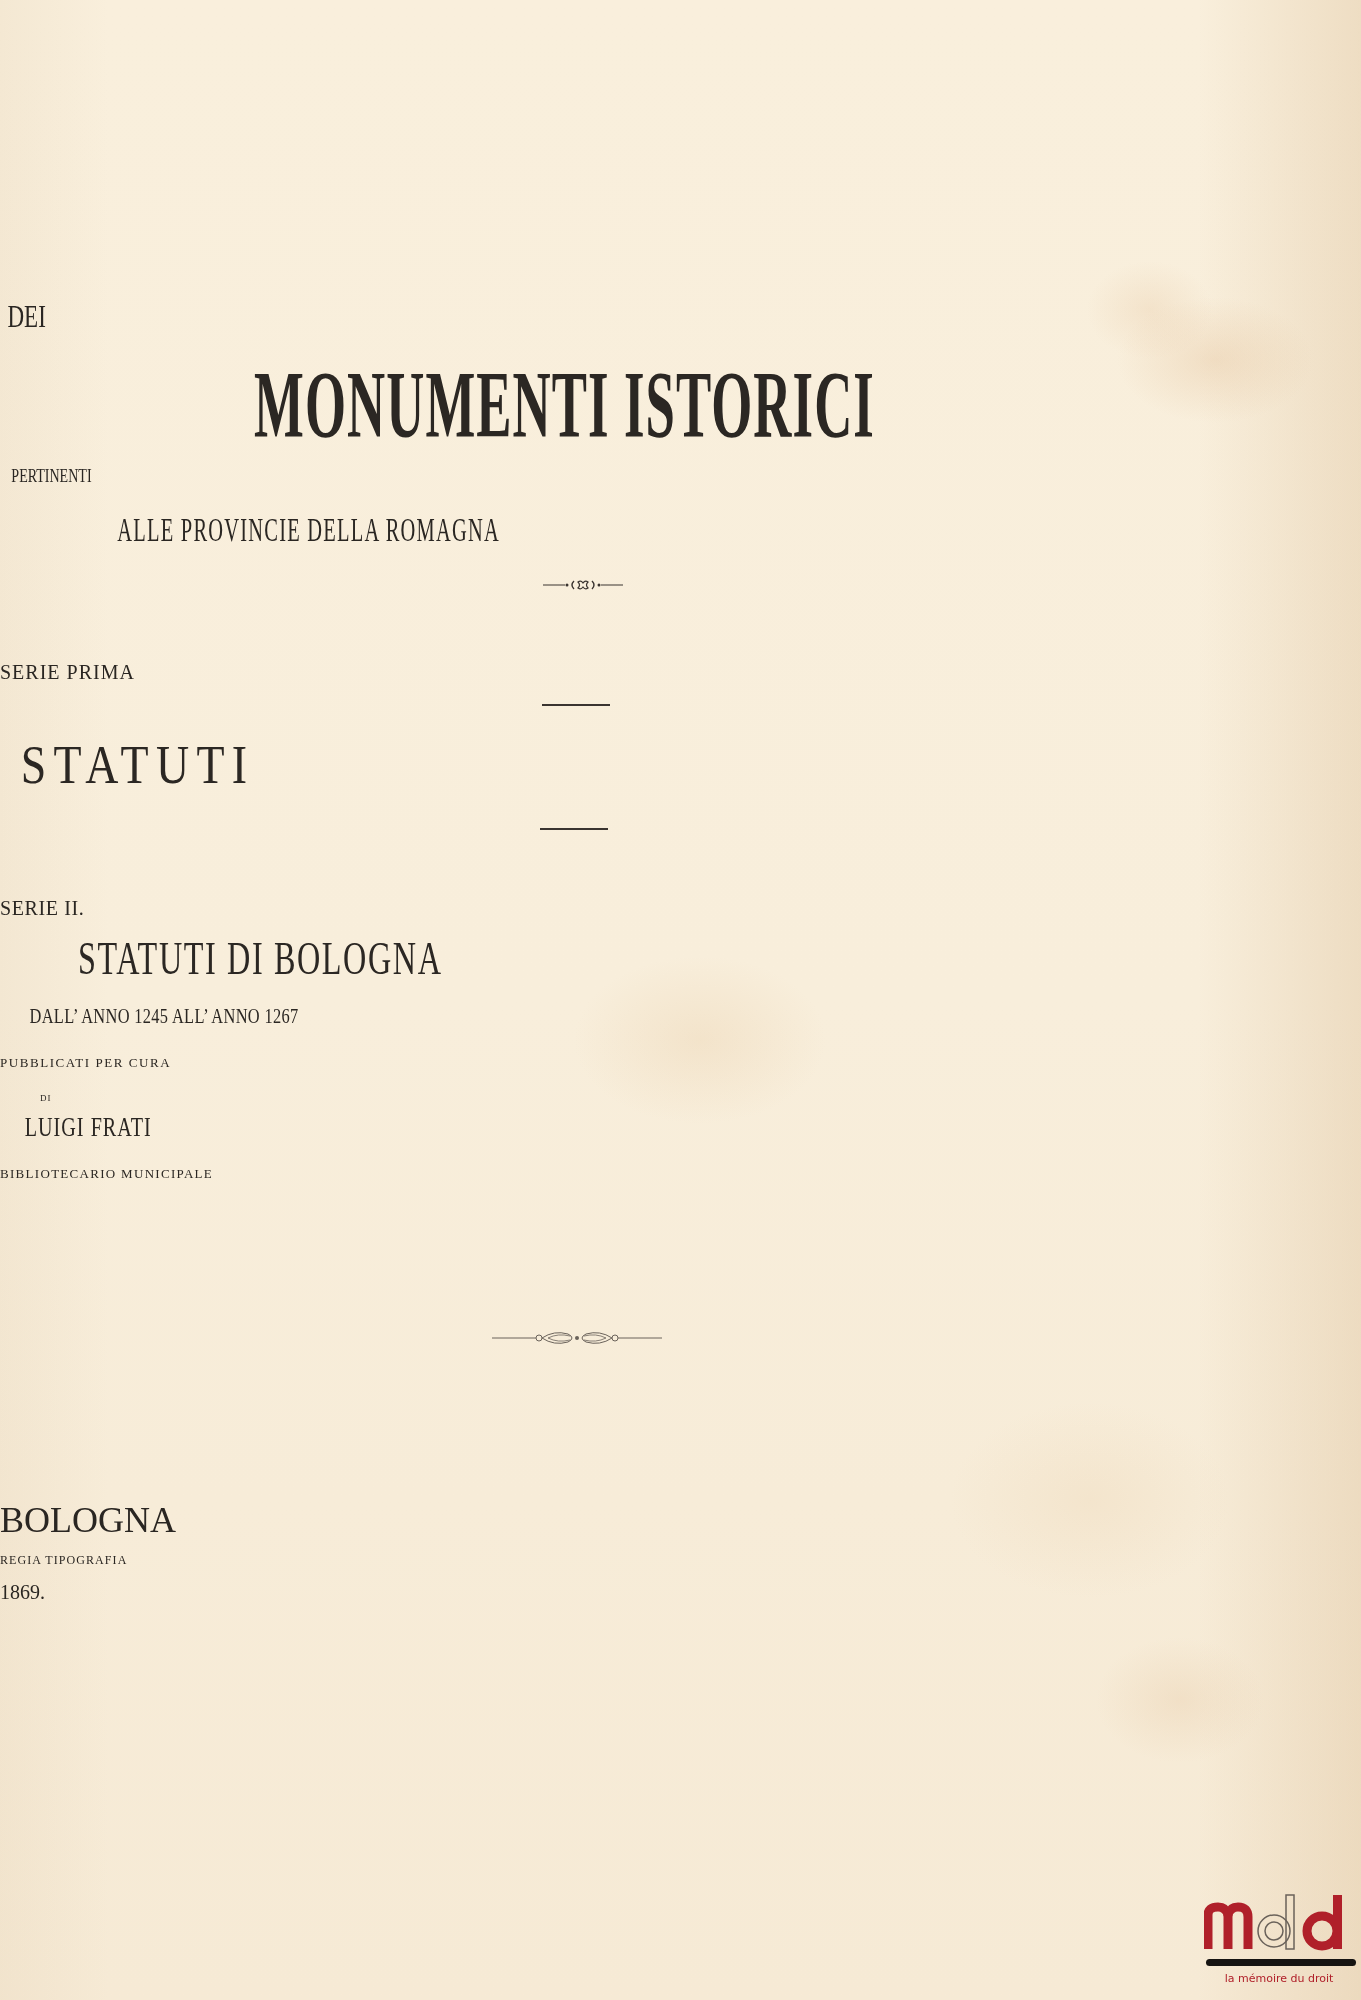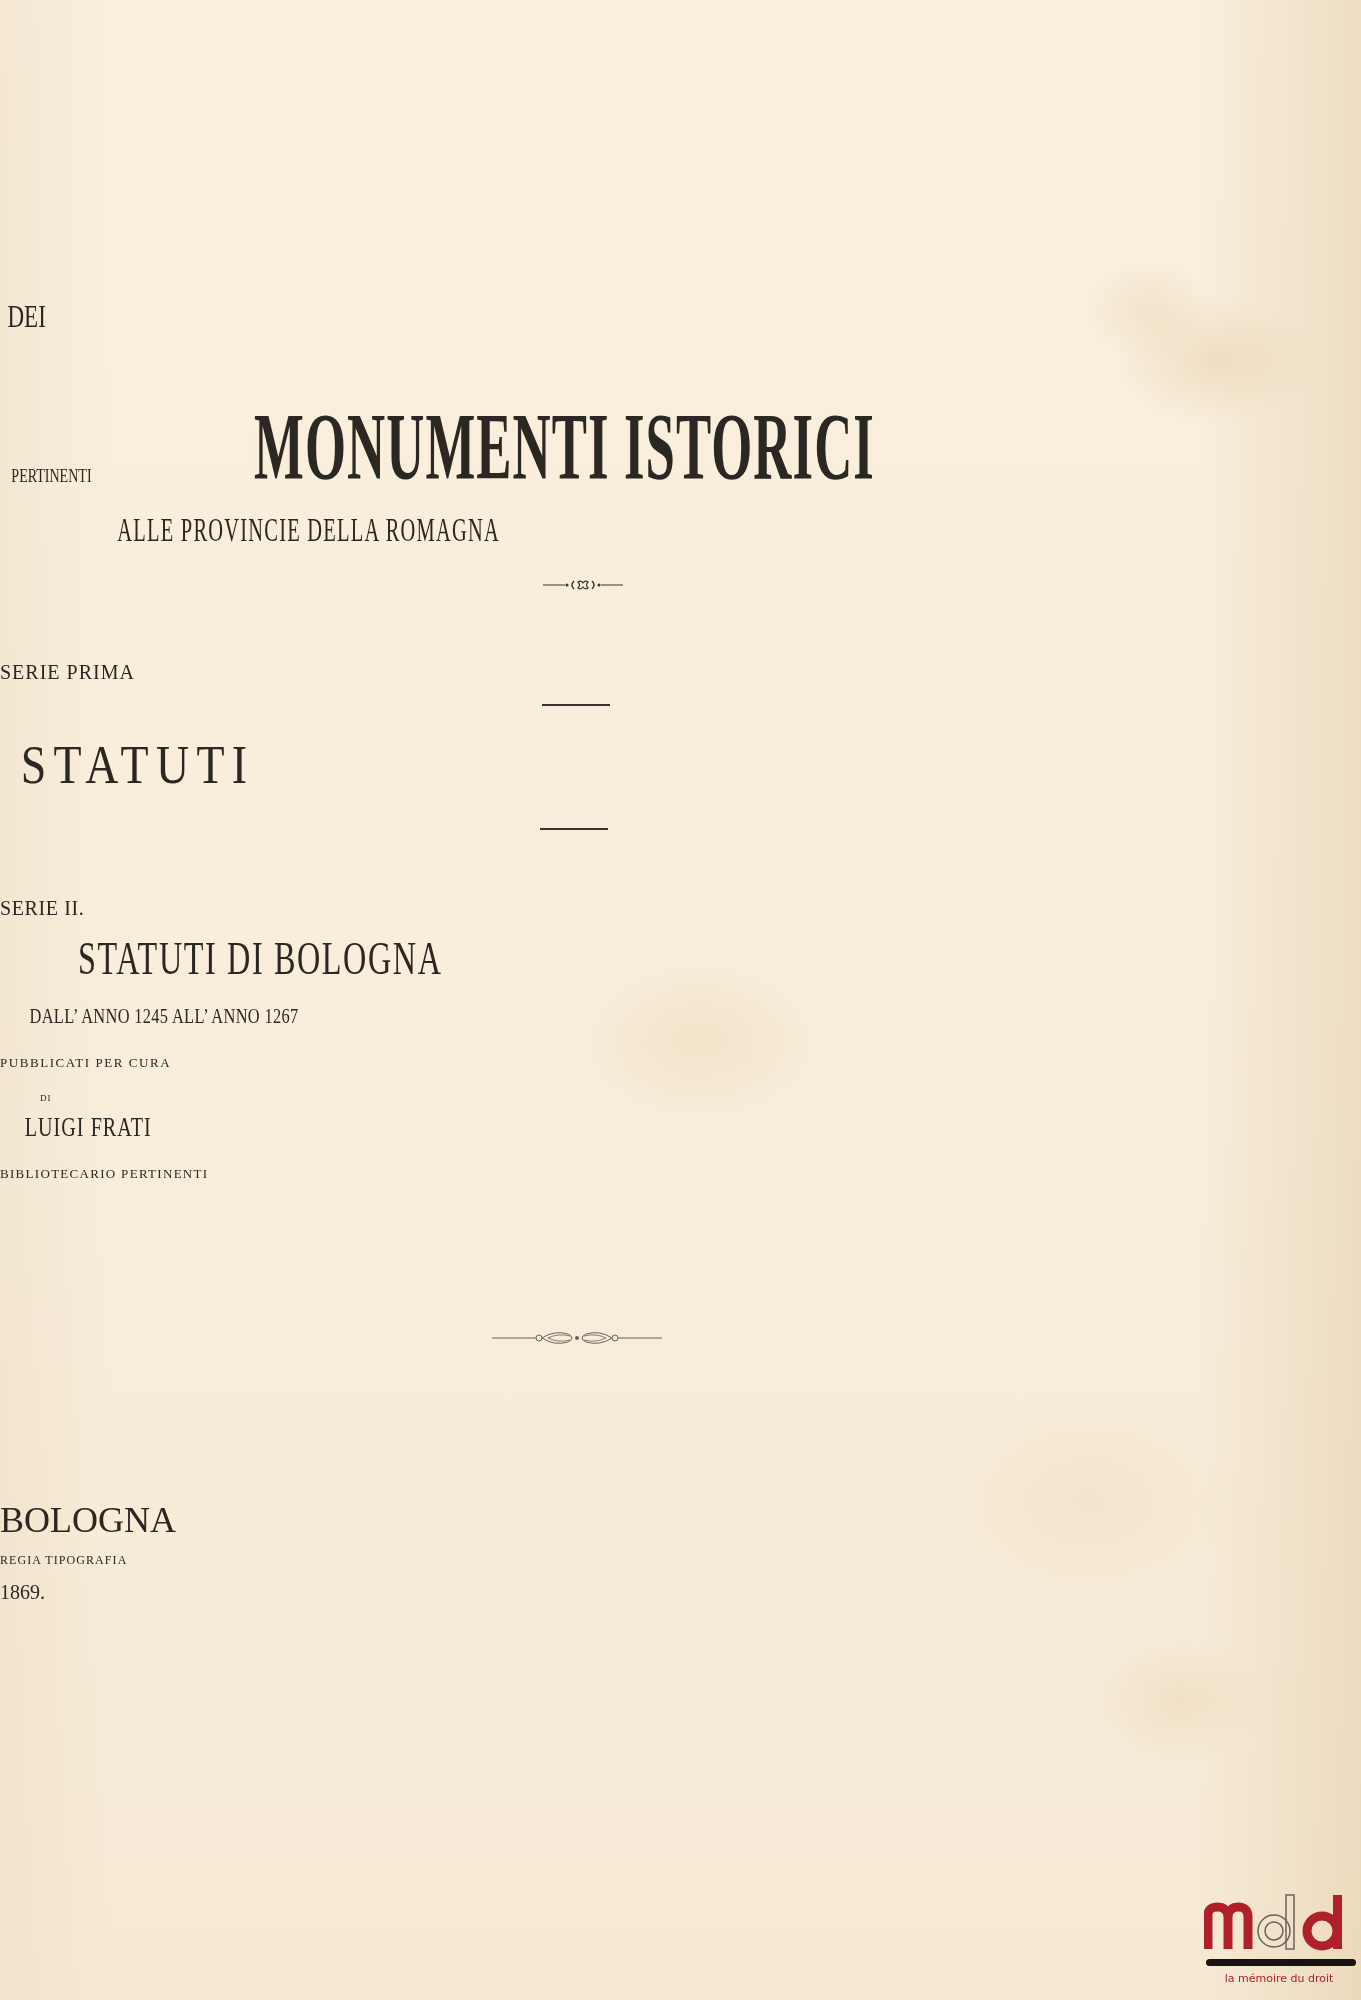--- a/index.html
+++ b/index.html
@@ -20,21 +20,21 @@
   }
   .line {
     position: absolute; left: 0; width: 1150px; text-align: left;
     color: #2a2622; font-family: "DejaVu Serif", "Liberation Serif", serif;
     white-space: nowrap; line-height: 1;
   }
   .condensed { font-family: "Liberation Serif", serif; display: inline-block; transform-origin: center; }
   .wide { font-family: "Liberation Serif", serif; letter-spacing: 0.06em; }
   #dei { top: 300px; }
   #dei span { font-size: 32px; transform: scaleX(0.72); }
-  #main-title { top: 357px; margin-top: 42px; }
+  #main-title { top: 357px; }
   #main-title span { font-size: 96px; transform: scaleX(0.55); letter-spacing: 0.02em; font-weight: bold; color: #2b2723; }
   #pertinenti { top: 467px; }
   #pertinenti span { font-size: 18px; transform: scaleX(0.78); }
   #alle { top: 514px; }
   #alle span { font-size: 33px; transform: scaleX(0.62); letter-spacing: 0.06em; }
   .ornament-small { position: absolute; top: 578px; left: 543px; width: 80px; height: 14px; }
   #serie { top: 662px; }
   #serie span { font-size: 20px; letter-spacing: 0.05em; }
   .rule { position: absolute; height: 1.5px; background: #3a3430; }
   #rule1 { top: 704px; left: 542px; width: 68px; }
@@ -109,21 +109,21 @@
   <div class="line" id="statuti-bologna"><span class="condensed">STATUTI DI BOLOGNA</span></div>
 
   <div class="line" id="dall"><span class="condensed">DALL’ ANNO 1245 ALL’ ANNO 1267</span></div>
 
   <div class="line" id="pubblicati"><span class="wide">PUBBLICATI PER CURA</span></div>
 
   <div class="line" id="di"><span class="wide">DI</span></div>
 
   <div class="line" id="luigi"><span class="condensed">LUIGI FRATI</span></div>
 
-  <div class="line" id="biblio"><span class="wide">BIBLIOTECARIO PERTINENTI</span></div>
+  <div class="line" id="biblio"><span class="wide">BIBLIOTECARIO MUNICIPALE</span></div>
 
   <svg class="ornament-large" viewBox="0 0 170 20">
     <line x1="0" y1="10" x2="44" y2="10" stroke="#6a625a" stroke-width="1"></line>
     <circle cx="47" cy="10" r="3" stroke="#6a625a" fill="none" stroke-width="1"></circle>
     <path d="M50 10 Q62 2 76 6 Q84 10 76 14 Q62 18 50 10Z" stroke="#6a625a" fill="none" stroke-width="1"></path>
     <path d="M56 10 Q66 5 78 8 M56 10 Q66 15 78 12" stroke="#6a625a" fill="none" stroke-width="0.8"></path>
     <path d="M120 10 Q108 2 94 6 Q86 10 94 14 Q108 18 120 10Z" stroke="#6a625a" fill="none" stroke-width="1"></path>
     <path d="M114 10 Q104 5 92 8 M114 10 Q104 15 92 12" stroke="#6a625a" fill="none" stroke-width="0.8"></path>
     <circle cx="85" cy="10" r="2" fill="#6a625a"></circle>
     <circle cx="123" cy="10" r="3" stroke="#6a625a" fill="none" stroke-width="1"></circle>

